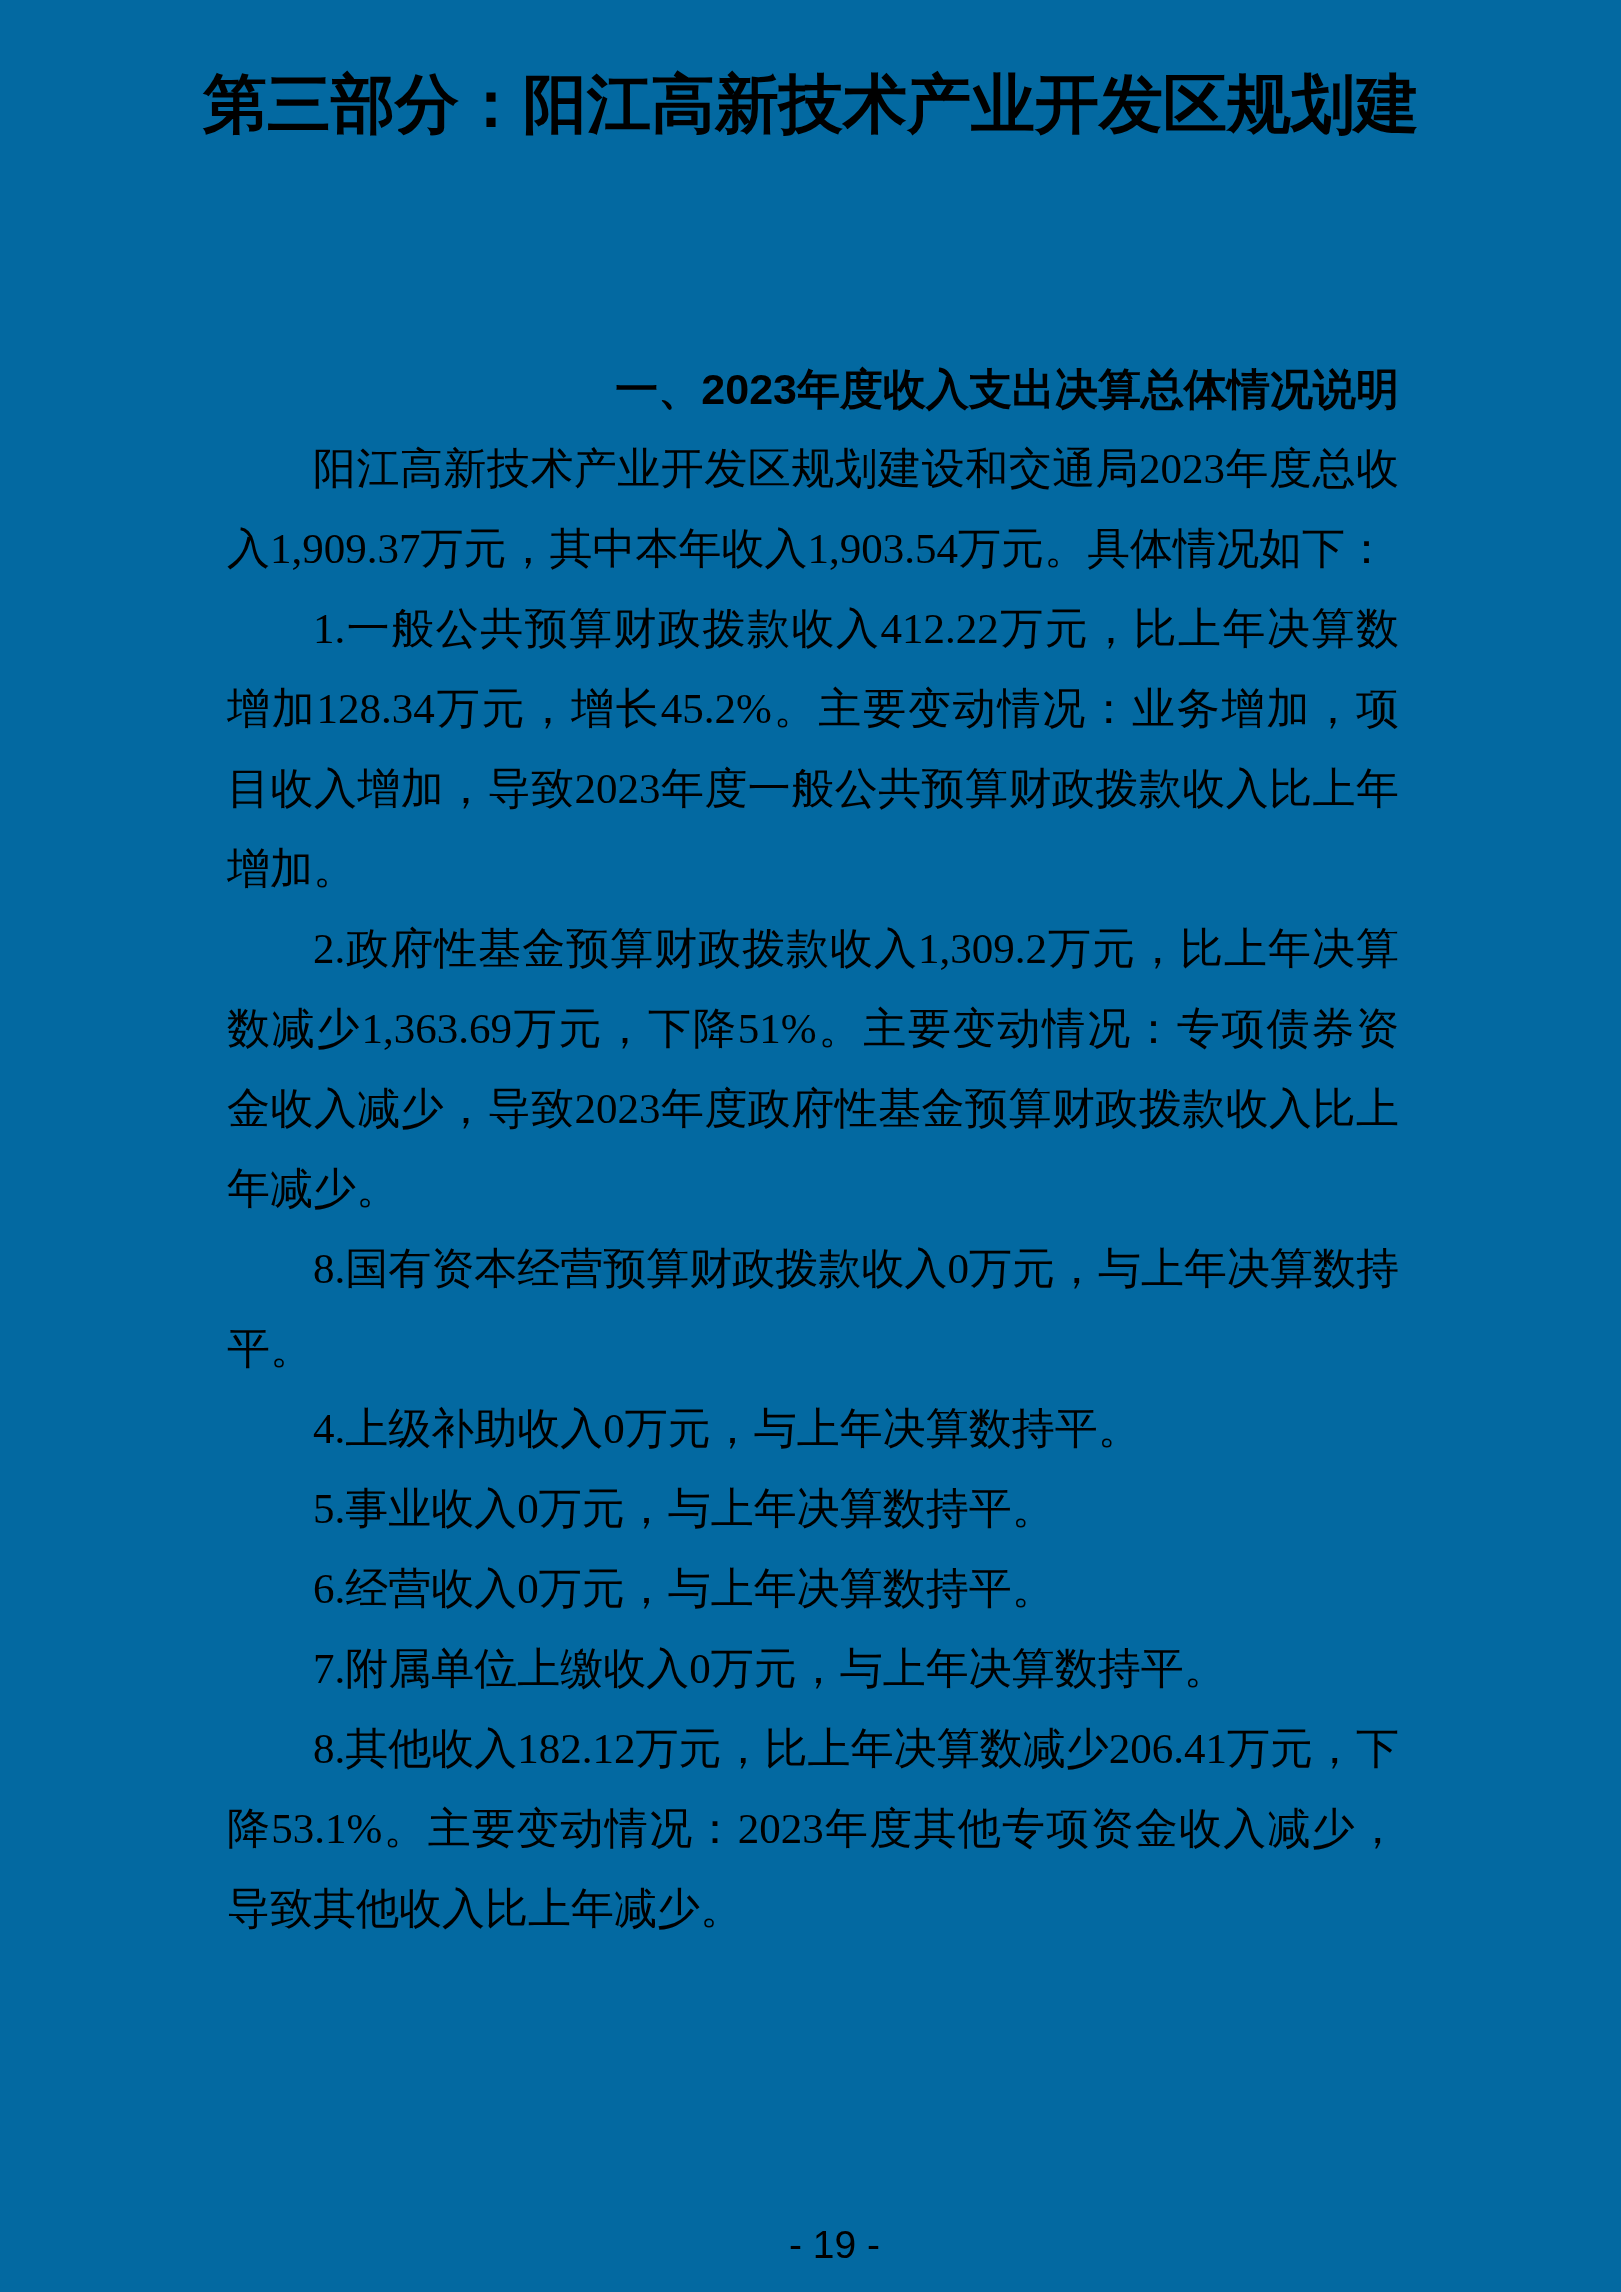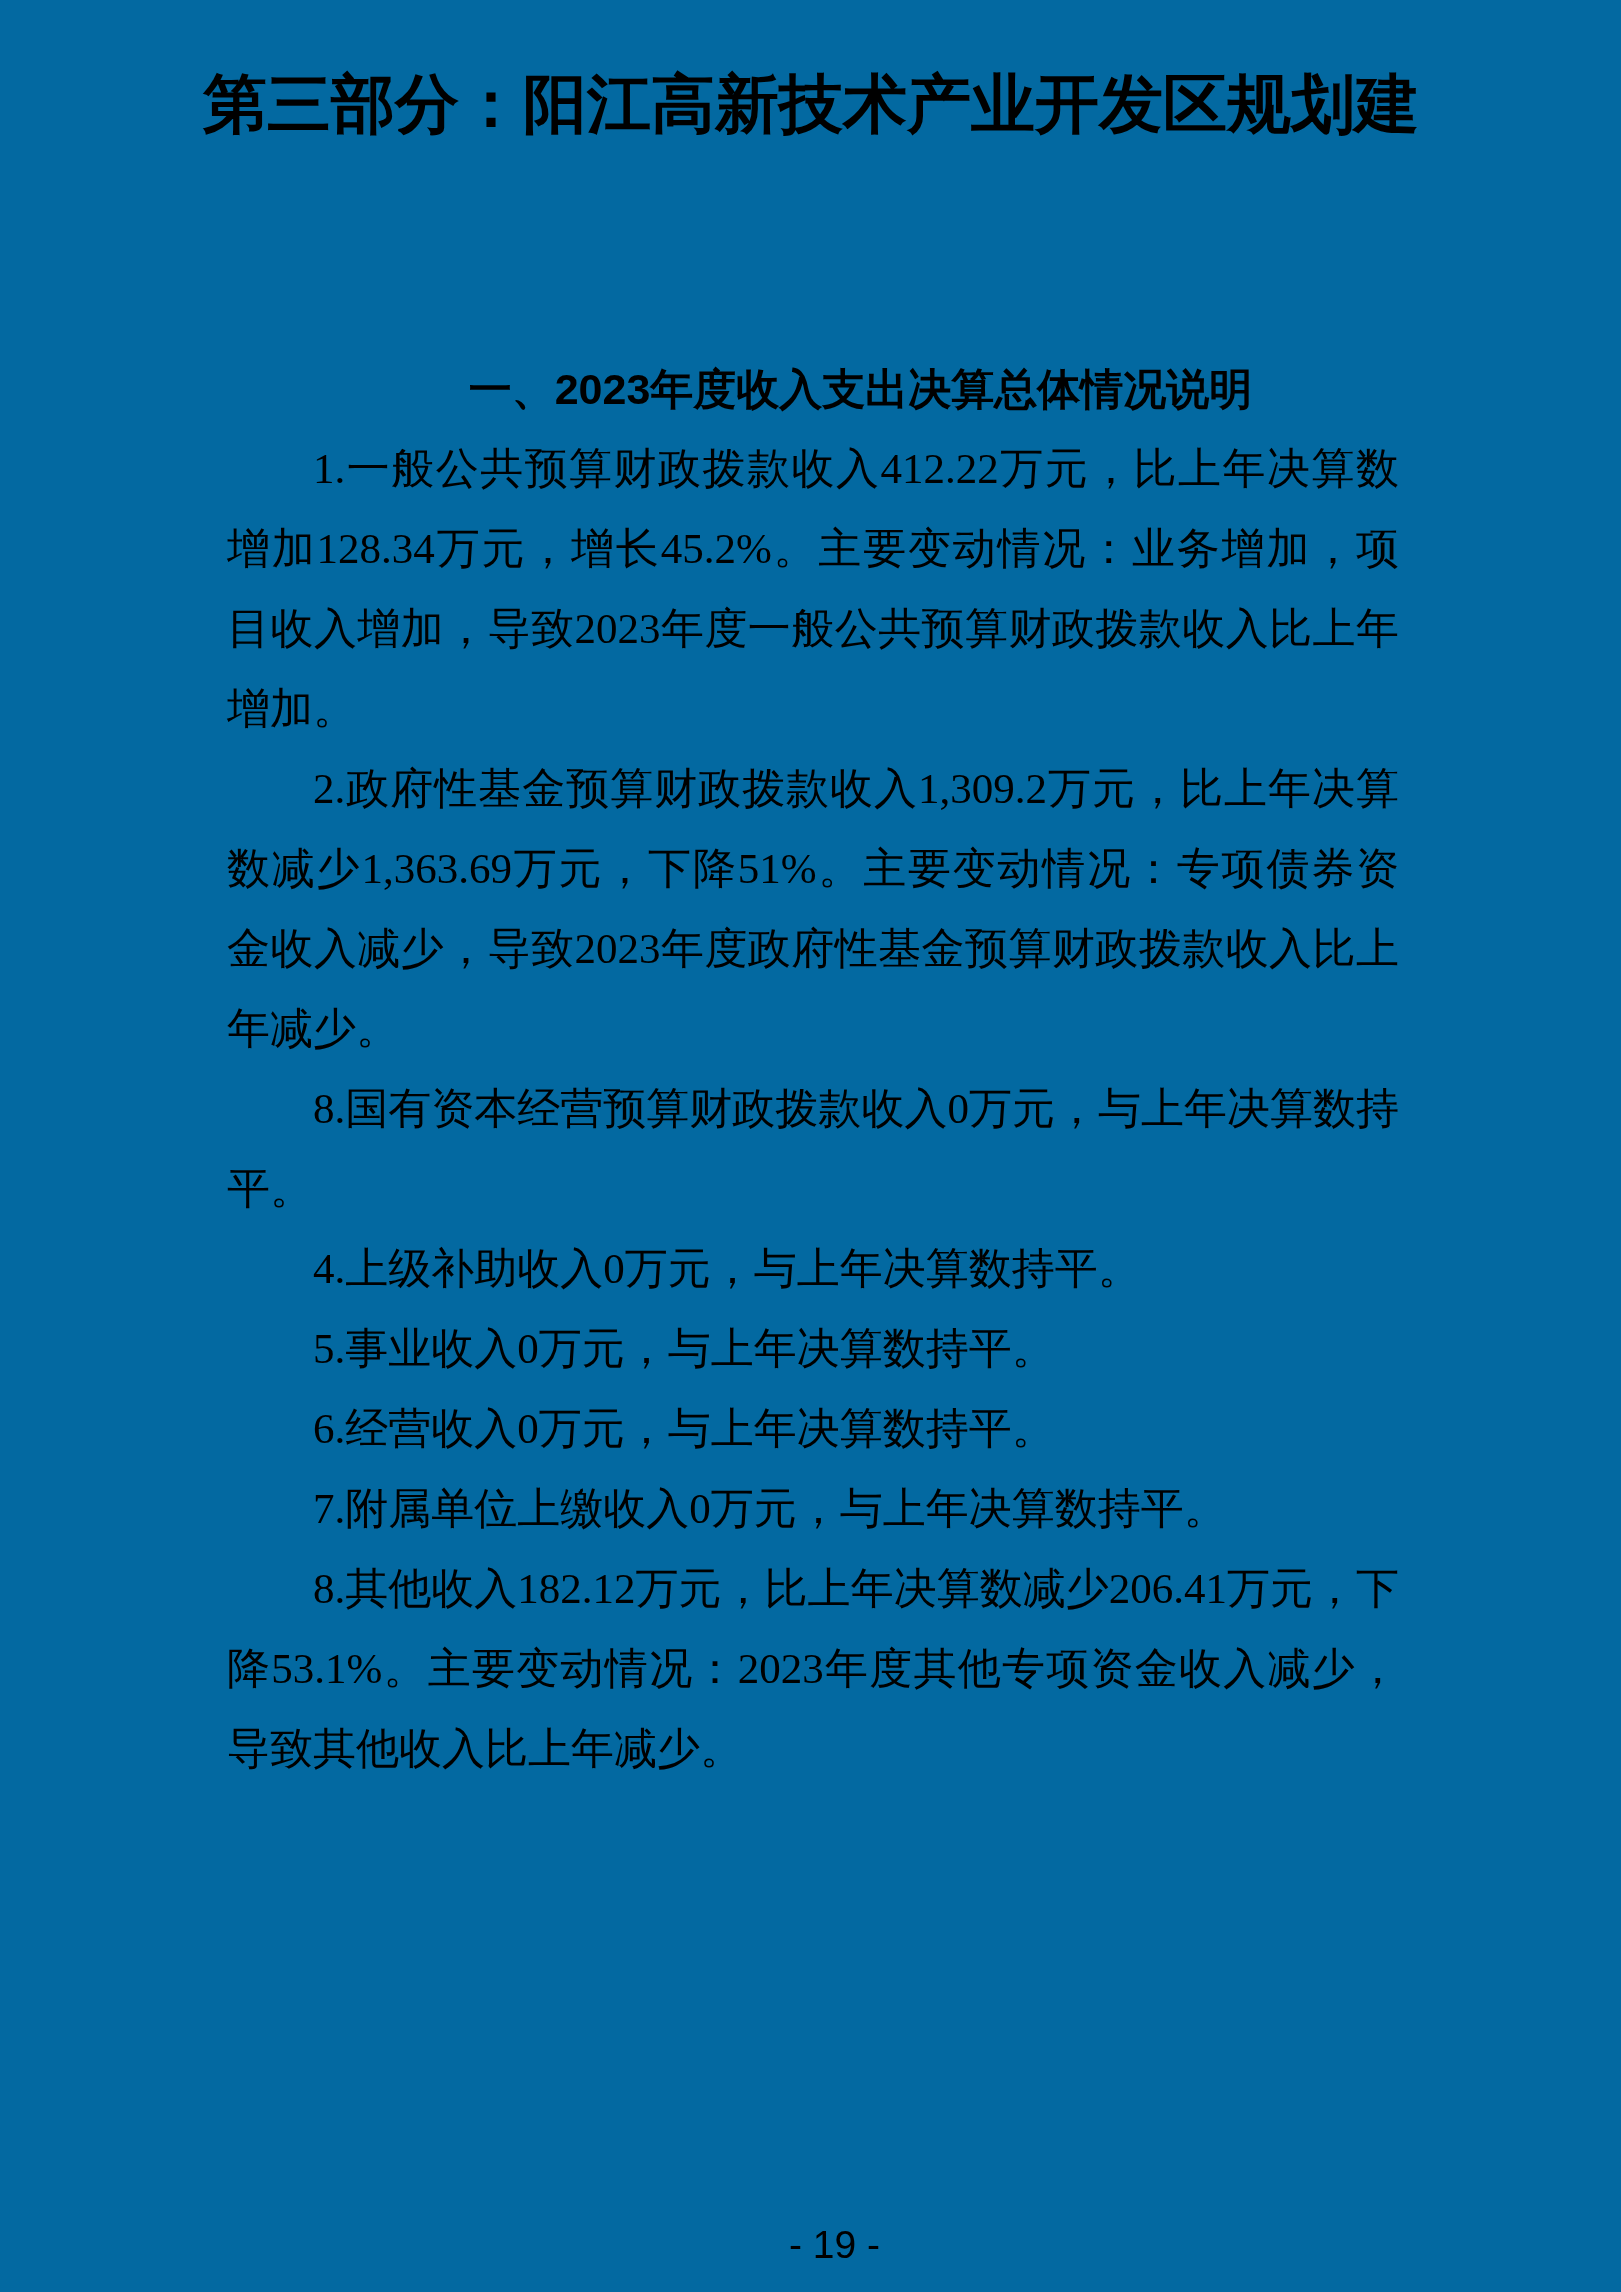--- a/index.html
+++ b/index.html
@@ -36,21 +36,21 @@
     width: 1172px;
     font-size: 43px;
     line-height: 80px;
     text-align: justify;
   }
   .content > div { margin: 0; }
   .heading {
     font-family: "Liberation Sans", sans-serif;
     font-weight: 700;
     text-indent: 95px;
-    text-align: center;
+    text-align: right;
   }
   .para {
     font-family: "Liberation Serif", serif;
     font-weight: 400;
     text-indent: 86px;
   }
   .footer {
     position: absolute;
     top: 2221px;
     left: 0;
@@ -67,20 +67,21 @@
 <body>
 
 <div class="page">
 
   <h1 class="doc-title">
     <span class="title-line">第三部分：阳江高新技术产业开发区规划建</span>
   </h1>
 
   <div class="content">
     <div class="heading">一、2023年度收入支出决算总体情况说明</div>
+    <div class="para">阳江高新技术产业开发区规划建设和交通局2023年度总收入1,909.37万元，其中本年收入1,903.54万元。具体情况如下：</div>
     <div class="para">1.一般公共预算财政拨款收入412.22万元，比上年决算数增加128.34万元，增长45.2%。主要变动情况：业务增加，项目收入增加，导致2023年度一般公共预算财政拨款收入比上年增加。</div>
     <div class="para">2.政府性基金预算财政拨款收入1,309.2万元，比上年决算数减少1,363.69万元，下降51%。主要变动情况：专项债券资金收入减少，导致2023年度政府性基金预算财政拨款收入比上年减少。</div>
     <div class="para">8.国有资本经营预算财政拨款收入0万元，与上年决算数持平。</div>
     <div class="para">4.上级补助收入0万元，与上年决算数持平。</div>
     <div class="para">5.事业收入0万元，与上年决算数持平。</div>
     <div class="para">6.经营收入0万元，与上年决算数持平。</div>
     <div class="para">7.附属单位上缴收入0万元，与上年决算数持平。</div>
     <div class="para">8.其他收入182.12万元，比上年决算数减少206.41万元，下降53.1%。主要变动情况：2023年度其他专项资金收入减少，导致其他收入比上年减少。</div>
   </div>
 

